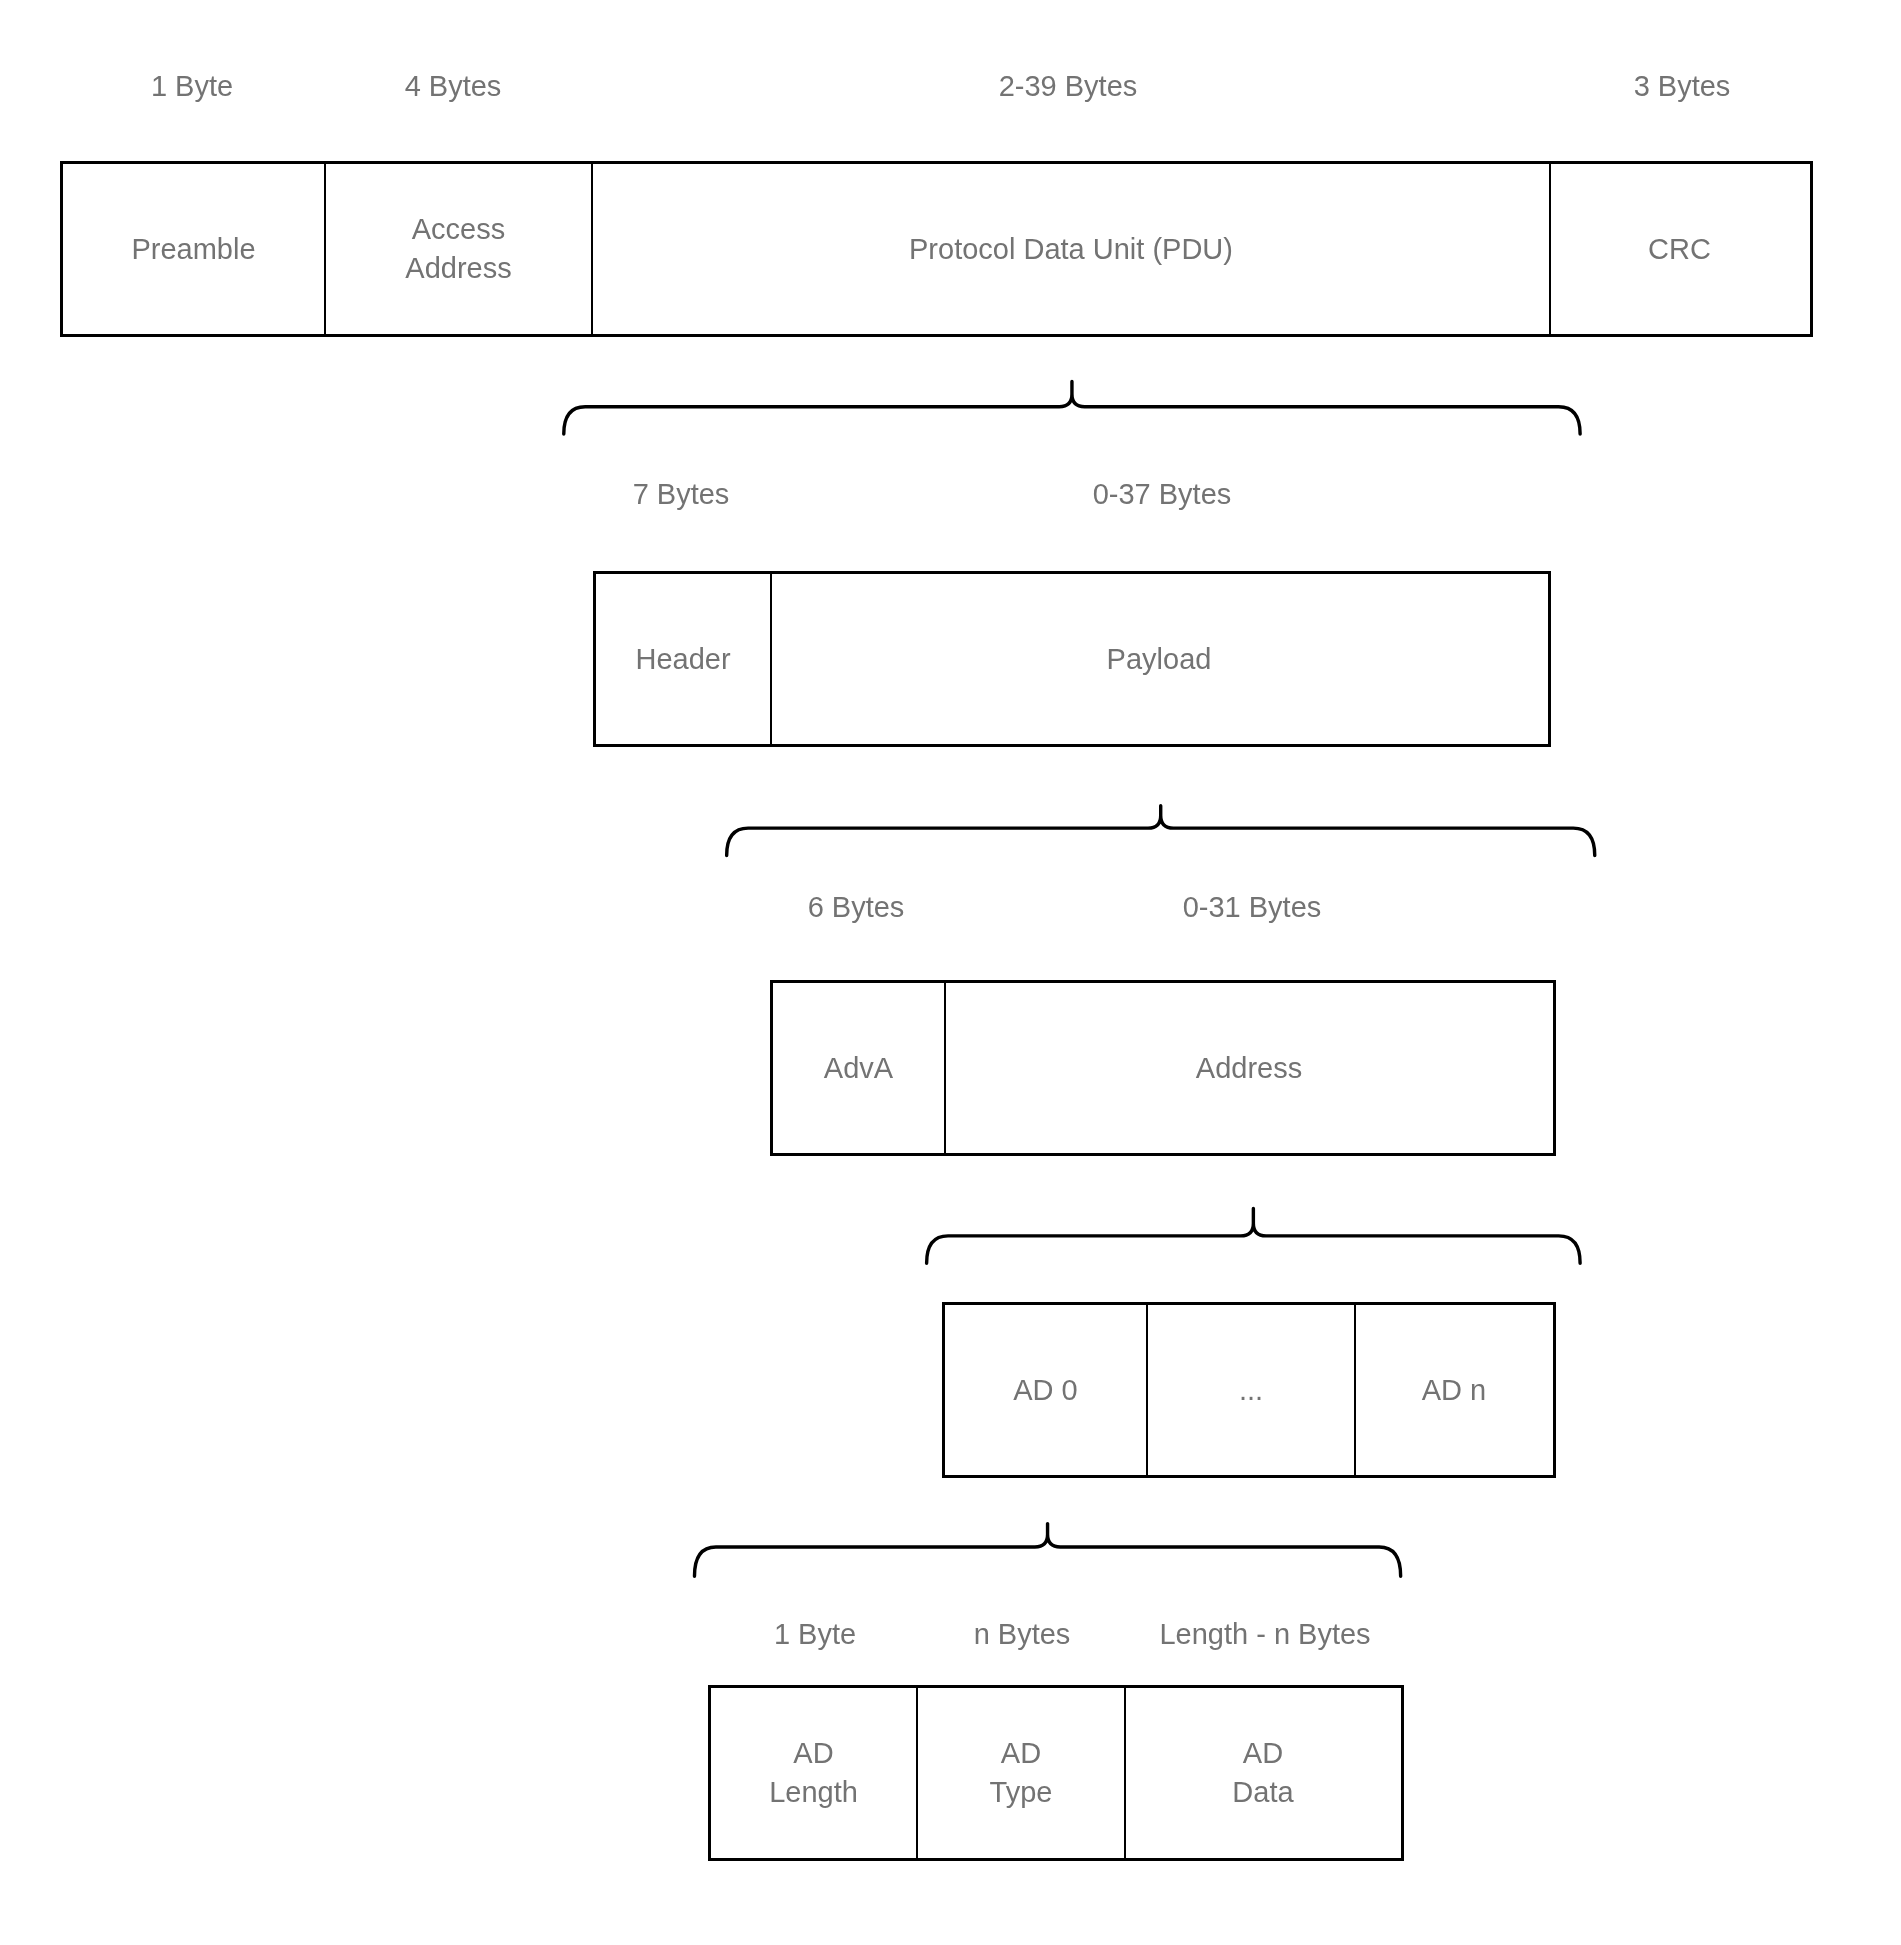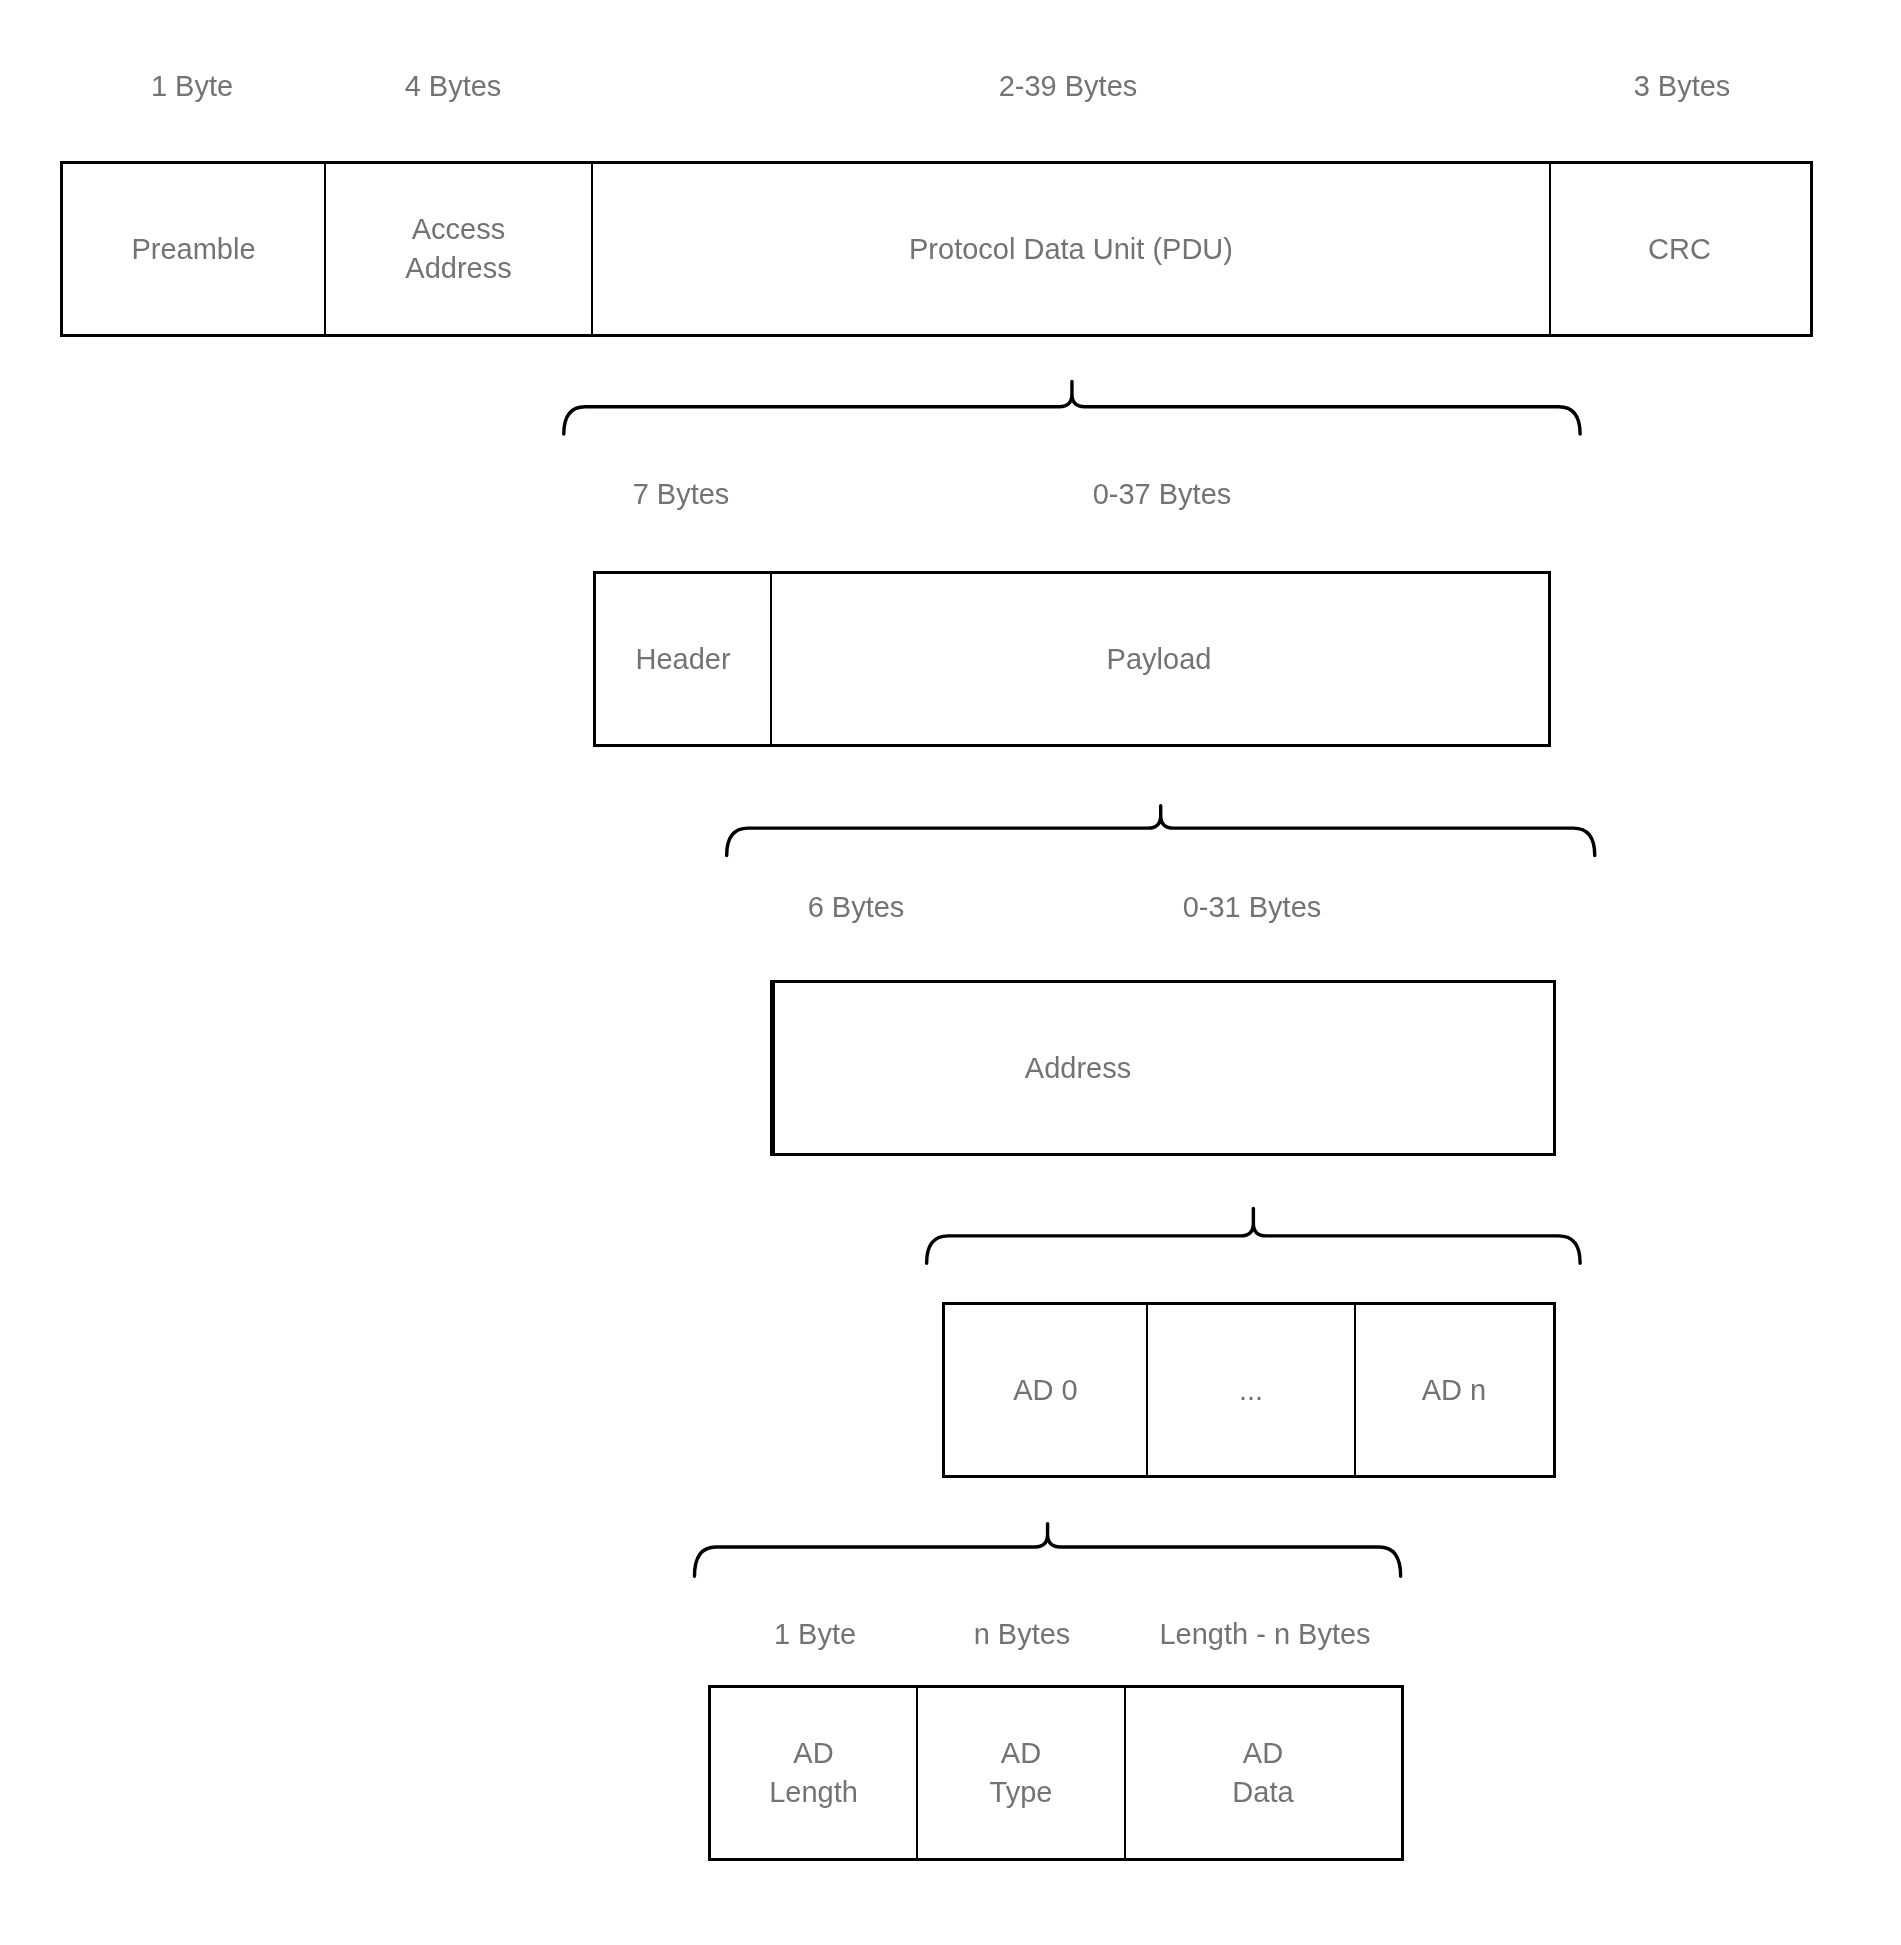--- a/index.html
+++ b/index.html
@@ -77,20 +77,21 @@
 
   <div class="box" style="left:593px; top:571px; width:958px; height:176px">
     <div class="cell first" style="width:174px">Header</div>
     <div class="cell" style="width:776px">Payload</div>
   </div>
 
   <div class="size-label" style="left:856px; top:907px">6 Bytes</div>
   <div class="size-label" style="left:1252px; top:907px">0-31 Bytes</div>
 
   <div class="box" style="left:770px; top:980px; width:786px; height:176px">
+    <div class="cell first" style="width:171px">AdvA</div>
     <div class="cell" style="width:608px">Address</div>
   </div>
 
   <div class="box" style="left:942px; top:1302px; width:614px; height:176px">
     <div class="cell first" style="width:201px">AD 0</div>
     <div class="cell" style="width:208px">...</div>
     <div class="cell" style="width:198px">AD n</div>
   </div>
 
   <div class="size-label" style="left:815px; top:1634px">1 Byte</div>

